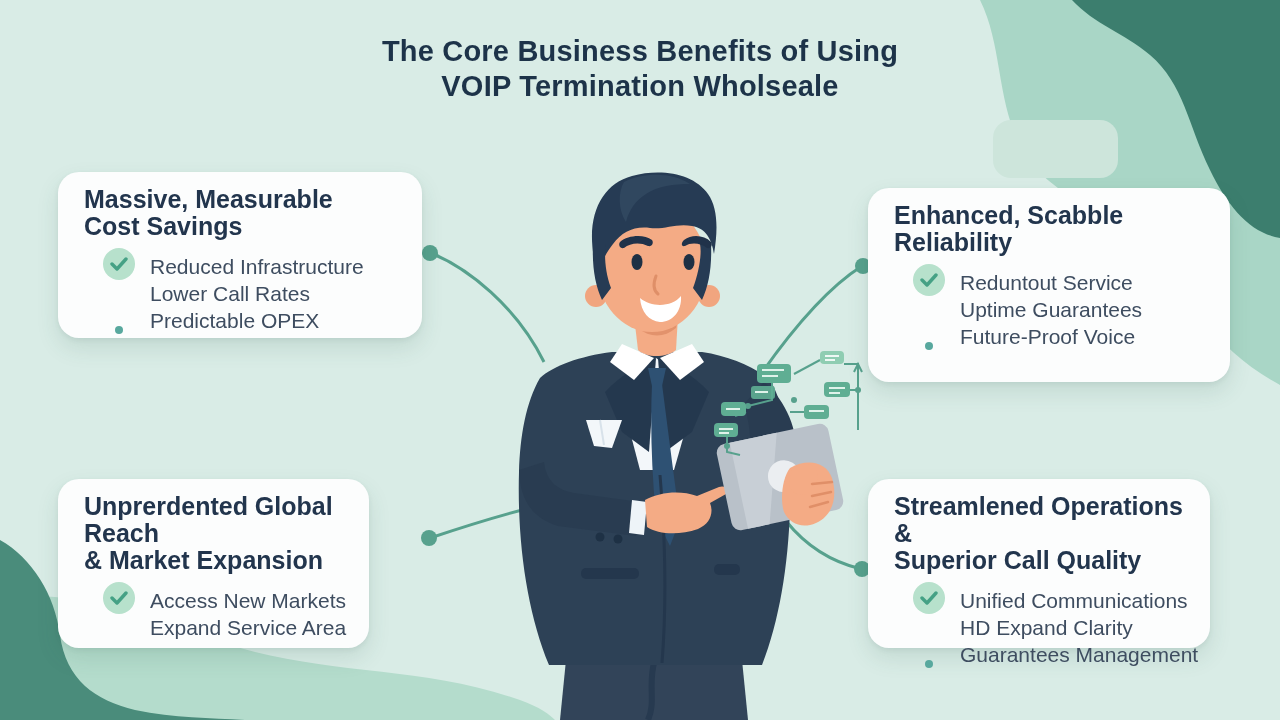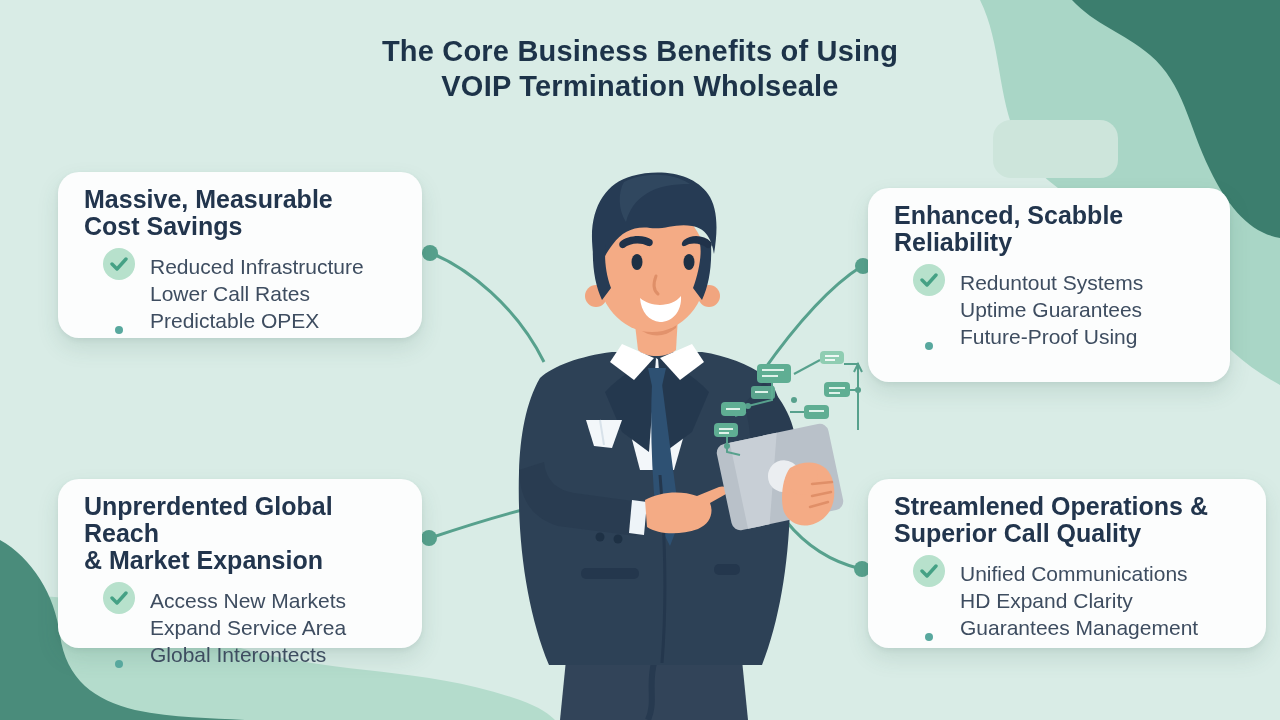--- a/index.html
+++ b/index.html
@@ -26,22 +26,22 @@
   .marker{width:32px;margin-right:15px;flex:none;display:flex;align-items:center;justify-content:center;}
   .check-circle{
     width:32px;height:32px;border-radius:50%;background:#b7e1cc;
     display:flex;align-items:center;justify-content:center;
   }
   .dot-bullet{width:8px;height:8px;border-radius:50%;background:#58a89e;}
   .item-text{font-size:21px;color:#3e4d60;line-height:27px;white-space:nowrap;}
   
   #card-0{left:58px;top:172px;width:364px;height:166px;}
   #card-1{left:868px;top:188px;width:362px;height:194px;}
-  #card-2{left:58px;top:479px;width:364px;height:169px;}
-  #card-3{left:868px;top:479px;width:398px;height:169px;}
+  #card-2{left:58px;top:479px;width:311px;height:169px;}
+  #card-3{left:868px;top:479px;width:342px;height:169px;}
 </style>
 </head>
 <body>
 
 <svg class="bg-svg" viewBox="0 0 1280 720">
 
   <g>
     <path d="M 980 0 L 1280 0 L 1280 385 C 1215 350 1190 300 1160 260 C 1120 205 1065 210 1030 160 C 995 115 1005 50 980 0 Z" fill="#a9d6c6"></path>
     <path d="M 1072 0 L 1280 0 L 1280 238 C 1250 233 1228 207 1210 170 C 1188 125 1184 84 1150 55 C 1124 33 1094 24 1072 0 Z" fill="#3c7e6e"></path>
     <path d="M 0 600 C 80 585 150 620 230 645 C 330 676 420 665 520 700 C 540 707 550 715 555 720 L 0 720 Z" fill="#b4dccc"></path>
@@ -220,31 +220,31 @@
   </div>
   <div class="benefit-list">
     <div class="item-row">
       <span class="marker">
           <span class="check-circle">
         <svg width="18" height="14" viewBox="0 0 18 14">
               <path d="M2 7 L7 12 L16 2" stroke="#45a185" stroke-width="3.4" fill="none" stroke-linecap="round" stroke-linejoin="round"></path>
             </svg>
       </span>
         </span>
-      <span class="item-text">Reduntout Systems</span>
+      <span class="item-text">Reduntout Service</span>
     </div>
     <div class="item-row">
       <span class="marker"></span>
       <span class="item-text">Uptime Guarantees</span>
     </div>
     <div class="item-row">
       <span class="marker">
           <span class="dot-bullet"></span>
         </span>
-      <span class="item-text">Future-Proof Using</span>
+      <span class="item-text">Future-Proof Voice</span>
     </div>
   </div>
 </div>
 
 <div class="card" id="card-2">
   <div class="card-title">
     <div>Unprerdented Global Reach</div>
     <div>&amp; Market Expansion</div>
   </div>
   <div class="benefit-list">
@@ -255,26 +255,20 @@
               <path d="M2 7 L7 12 L16 2" stroke="#45a185" stroke-width="3.4" fill="none" stroke-linecap="round" stroke-linejoin="round"></path>
             </svg>
       </span>
         </span>
       <span class="item-text">Access New Markets</span>
     </div>
     <div class="item-row">
       <span class="marker"></span>
       <span class="item-text">Expand Service Area</span>
     </div>
-    <div class="item-row">
-      <span class="marker">
-          <span class="dot-bullet"></span>
-        </span>
-      <span class="item-text">Global Interontects</span>
-    </div>
   </div>
 </div>
 
 <div class="card" id="card-3">
   <div class="card-title">
     <div>Streamlened Operations &amp;</div>
     <div>Superior Call Quality</div>
   </div>
   <div class="benefit-list">
     <div class="item-row">

